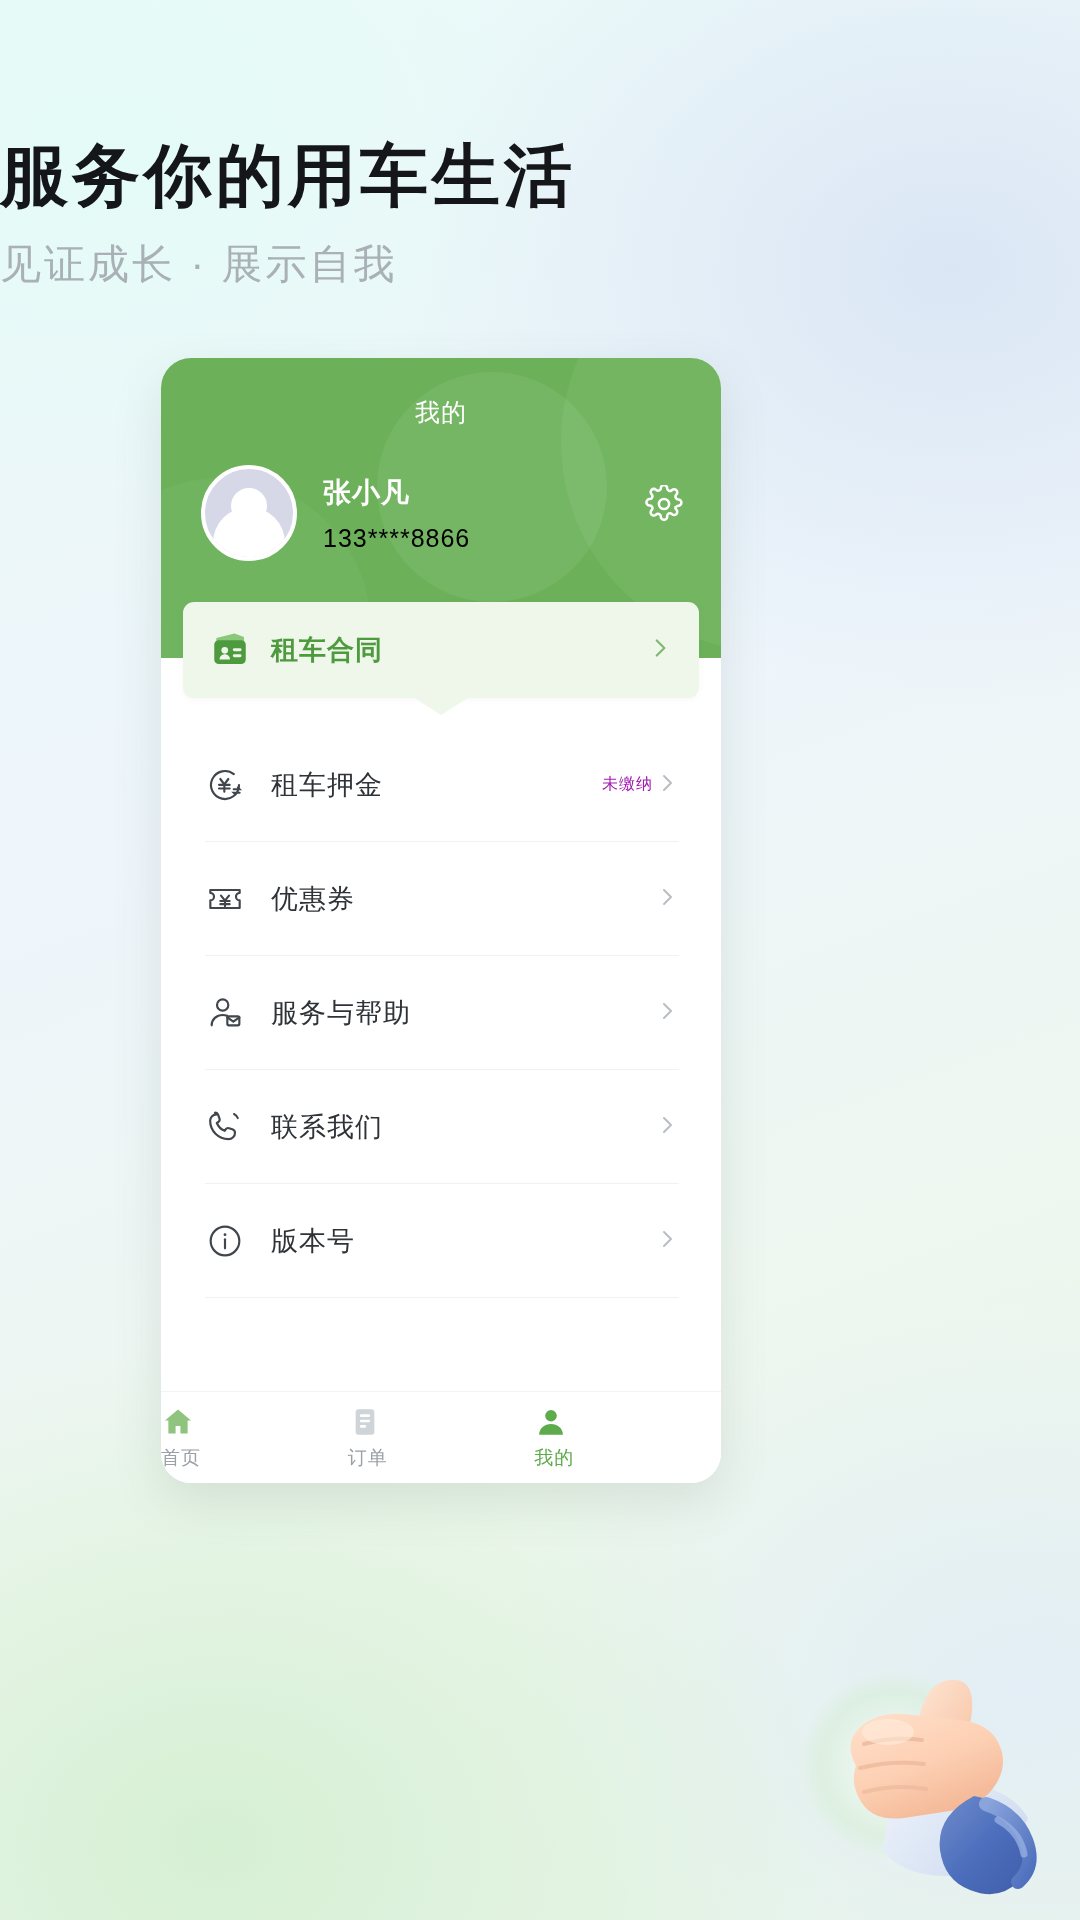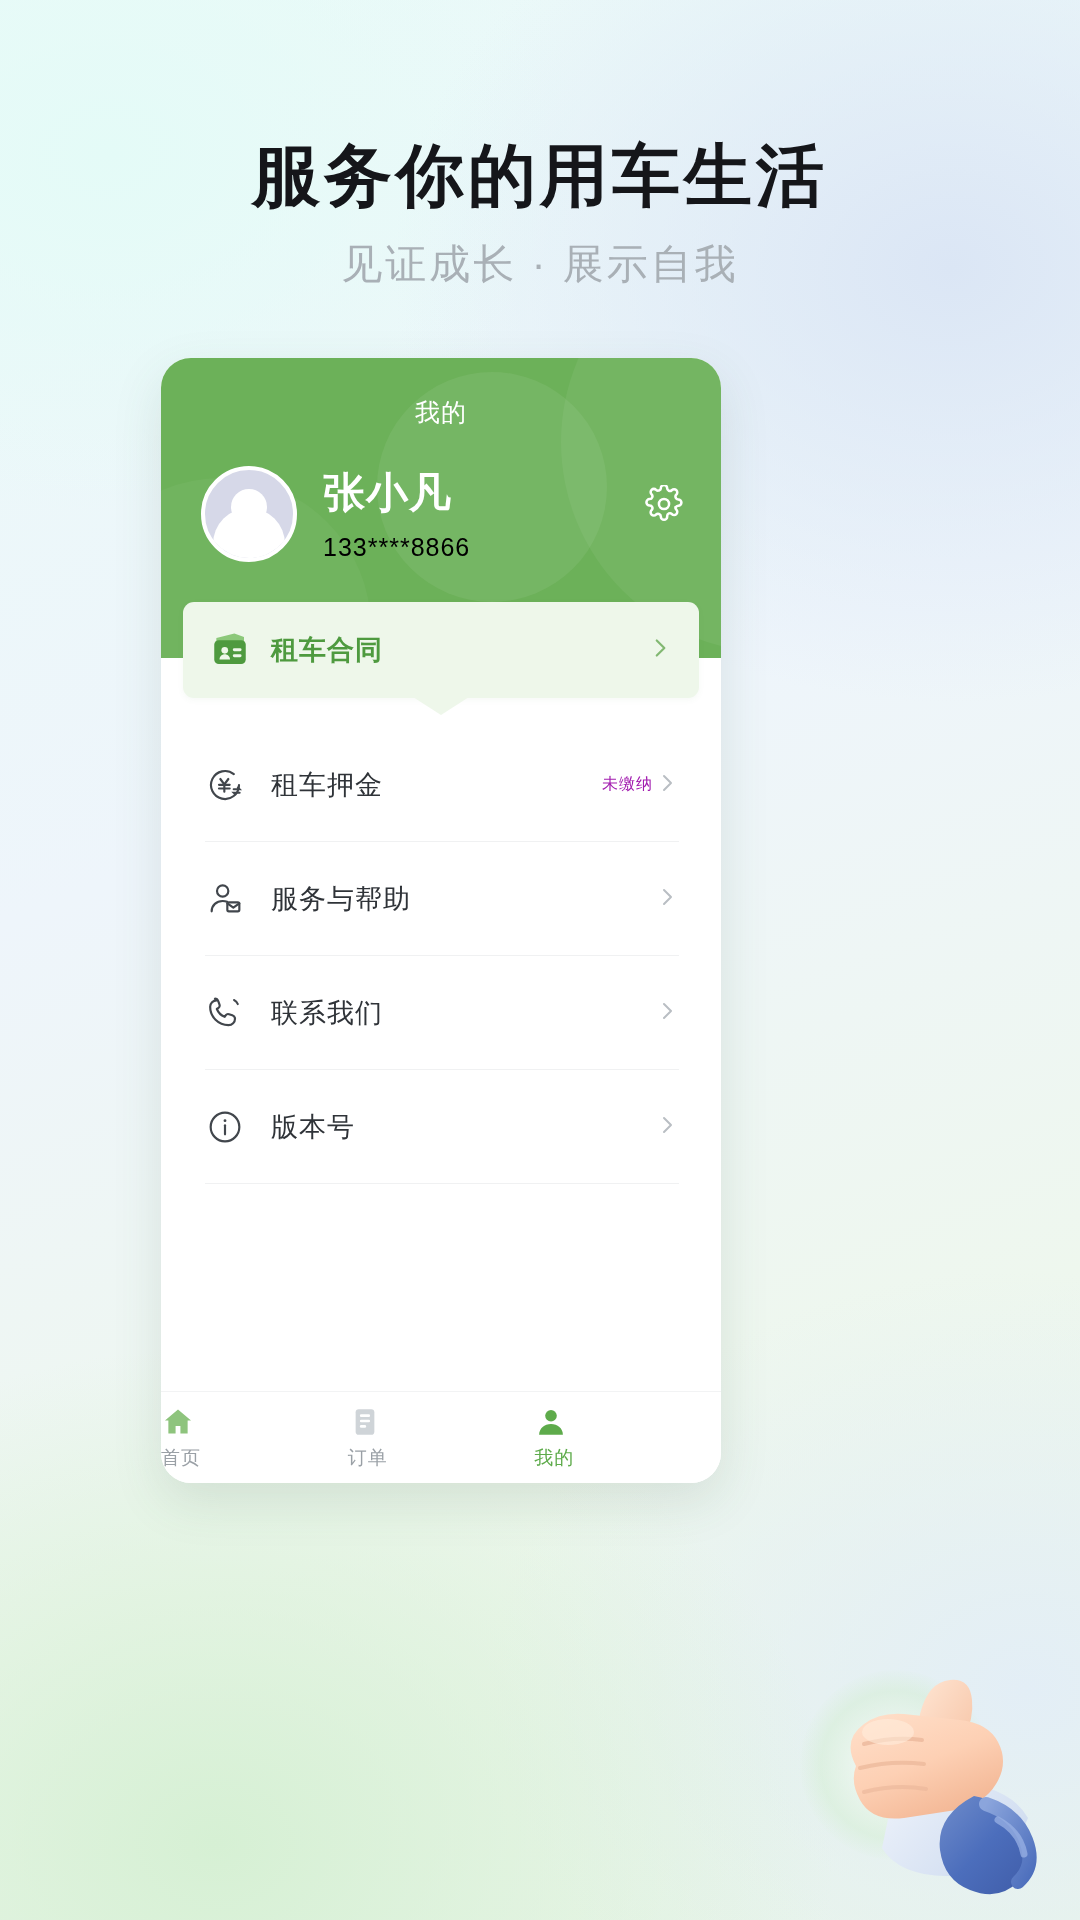--- a/index.html
+++ b/index.html
@@ -10,21 +10,21 @@
       radial-gradient(ellipse 900px 700px at 88% 14%, #dbe6f5 0%, rgba(219,230,245,0) 62%),
       radial-gradient(ellipse 800px 600px at 10% 8%, #e4fbf7 0%, rgba(228,251,247,0) 60%),
       radial-gradient(ellipse 1000px 800px at 20% 96%, #d6f0d4 0%, rgba(214,240,212,0) 62%),
       radial-gradient(ellipse 900px 700px at 95% 88%, #e3eef6 0%, rgba(227,238,246,0) 60%),
       linear-gradient(160deg,#eafaf8 0%,#eef5fb 40%,#eef7ee 72%,#e9f5e8 100%);
     overflow:hidden;
     position:relative;
   }
 
   
-  .headline-wrap { position:absolute; top:0; left:0; width:1080px; text-align:center; }
+  .headline-wrap { position:absolute; top:0; left:0; width:1080px; }
   .headline {
     margin-top:140px;
     font-size:68px;
     font-weight:bold;
     letter-spacing:4px;
     color:#15161a;
     line-height:1.05;
     font-family:"Liberation Sans","DejaVu Sans",sans-serif;
   }
   .subhead {
@@ -95,21 +95,21 @@
   }
   .avatar .head {
     position:absolute; width:36px; height:36px; border-radius:50%;
     background:#ffffff; left:50%; top:19px; transform:translateX(-50%);
   }
   .avatar .body {
     position:absolute; width:72px; height:56px; border-radius:36px 36px 0 0;
     background:#ffffff; left:50%; bottom:-6px; transform:translateX(-50%);
   }
   .pinfo { margin-left:26px; }
-  .pname { color:#ffffff; font-size:42px; font-weight:600; letter-spacing:1px; }
+  .pname { color:#ffffff; font-size:28px; font-weight:600; letter-spacing:1px; }
   .pphone { color:#000000; font-size:25px; margin-top:12px; letter-spacing:1px; }
 
   
   .contract-wrap { position:relative; margin-top:-56px; padding:0 22px; z-index:3; }
   .contract-card {
     background:#eef7ea;
     border-radius:11px;
     height:96px;
     display:flex; align-items:center;
     padding:0 26px;
@@ -240,20 +240,38 @@
       <span class="m-right">
         <span class="m-status">未缴纳</span>
         <span>
           <svg viewBox="0 0 24 24" width="24" height="24" fill="none" stroke="#b9bec3" stroke-width="2" stroke-linecap="round" stroke-linejoin="round">
               <polyline points="9 5 16 12 9 19"></polyline>
             </svg>
         </span>
       </span>
     </div>
 
+    <div class="menu-row">
+      <span class="m-icon">
+        <svg viewBox="0 0 24 24" width="40" height="40" fill="none" stroke="#41464c" stroke-width="1.3" stroke-linejoin="round">
+          <path d="M3.2 8.4 V6.6 h17.6 v1.8 a2.2 2.2 0 0 0 0 4.4 v4.6 H3.2 v-4.6 a2.2 2.2 0 0 0 0-4.4 z"></path>
+          <path d="M9.6 10 L12 13 L14.4 10" stroke-linecap="round"></path>
+          <path d="M9.2 13.2 H14.8 M9.2 15.1 H14.8 M12 13 V16.4" stroke-linecap="round"></path>
+        </svg>
+      </span>
+      <span class="m-label">优惠券</span>
+      <span class="m-right">
+        <span class="m-status"></span>
+        <span>
+          <svg viewBox="0 0 24 24" width="24" height="24" fill="none" stroke="#b9bec3" stroke-width="2" stroke-linecap="round" stroke-linejoin="round">
+              <polyline points="9 5 16 12 9 19"></polyline>
+            </svg>
+        </span>
+      </span>
+    </div>
 
     <div class="menu-row">
       <span class="m-icon">
         <svg viewBox="0 0 24 24" width="40" height="40" fill="none" stroke="#41464c" stroke-width="1.3" stroke-linecap="round" stroke-linejoin="round">
           <circle cx="10.6" cy="7.2" r="3.4"></circle>
           <path d="M4 19.4c0-3.6 2.9-6.2 6.6-6.2 1 0 1.9.2 2.7.5"></path>
           <rect x="13.4" y="14" width="7.2" height="5.4" rx="0.9"></rect>
           <path d="M13.4 14.6 L17 17.2 L20.6 14.6"></path>
         </svg>
       </span>

